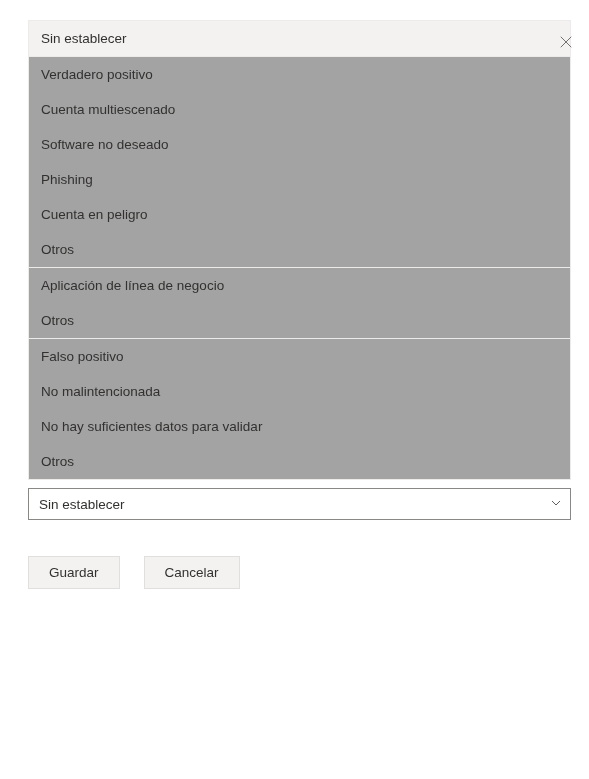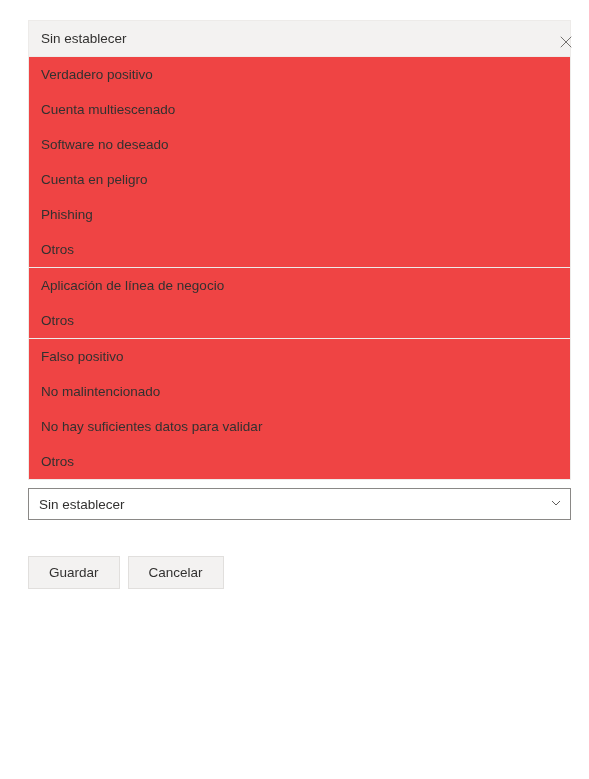--- a/index.html
+++ b/index.html
@@ -36,39 +36,39 @@
       border-right: 1px solid #edebe9;
       margin: 20px 18px 0 28px;
     }
     .group { border-bottom: 1px solid #edebe9; }
     .group:first-child { border-top: 1px solid #edebe9; }
     .item {
       padding: 10px 12px;
       font-size: 13.5px;
       color: #323130;
       cursor: pointer;
-      background: #ef4444;
+      background: #a3a3a3;
     }
     .item.selected { background: #f3f2f1; }
     .dropdown {
       margin: 8px 18px 0 28px;
       border: 1px solid #8a8886;
       height: 32px;
       display: flex;
       align-items: center;
       justify-content: space-between;
       padding: 0 8px 0 10px;
       cursor: pointer;
       font-size: 13.5px;
     }
     .dropdown svg { width: 12px; height: 12px; }
     .actions {
       margin: 36px 18px 0 28px;
       display: flex;
-      gap: 8px;
+      gap: 24px;
     }
     .btn {
       padding: 8px 20px;
       border: 1px solid #e1dfdd;
       background: #f3f2f1;
       font-size: 13.5px;
       color: #323130;
       cursor: pointer;
       font-family: inherit;
     }
@@ -88,31 +88,31 @@
   </div>
 
   <div class="list">
       <div class="group">
         <div class="item selected">Sin establecer</div>
       </div>
       <div class="group">
         <div class="item">Verdadero positivo</div>
         <div class="item">Cuenta multiescenado</div>
         <div class="item">Software no deseado</div>
+        <div class="item">Phishing</div>
         <div class="item">Cuenta en peligro</div>
-        <div class="item">Phishing</div>
         <div class="item">Otros</div>
       </div>
       <div class="group">
         <div class="item">Aplicación de línea de negocio</div>
         <div class="item">Otros</div>
       </div>
       <div class="group">
         <div class="item">Falso positivo</div>
-        <div class="item">No malintencionado</div>
+        <div class="item">No malintencionada</div>
         <div class="item">No hay suficientes datos para validar</div>
         <div class="item">Otros</div>
       </div>
     </div>
 
   <div class="dropdown">
     <span>Sin establecer</span>
     <span>
       <svg viewBox="0 0 12 12" stroke="#605e5c" stroke-width="1" fill="none">
         <polyline points="2,4 6,8 10,4"></polyline>

